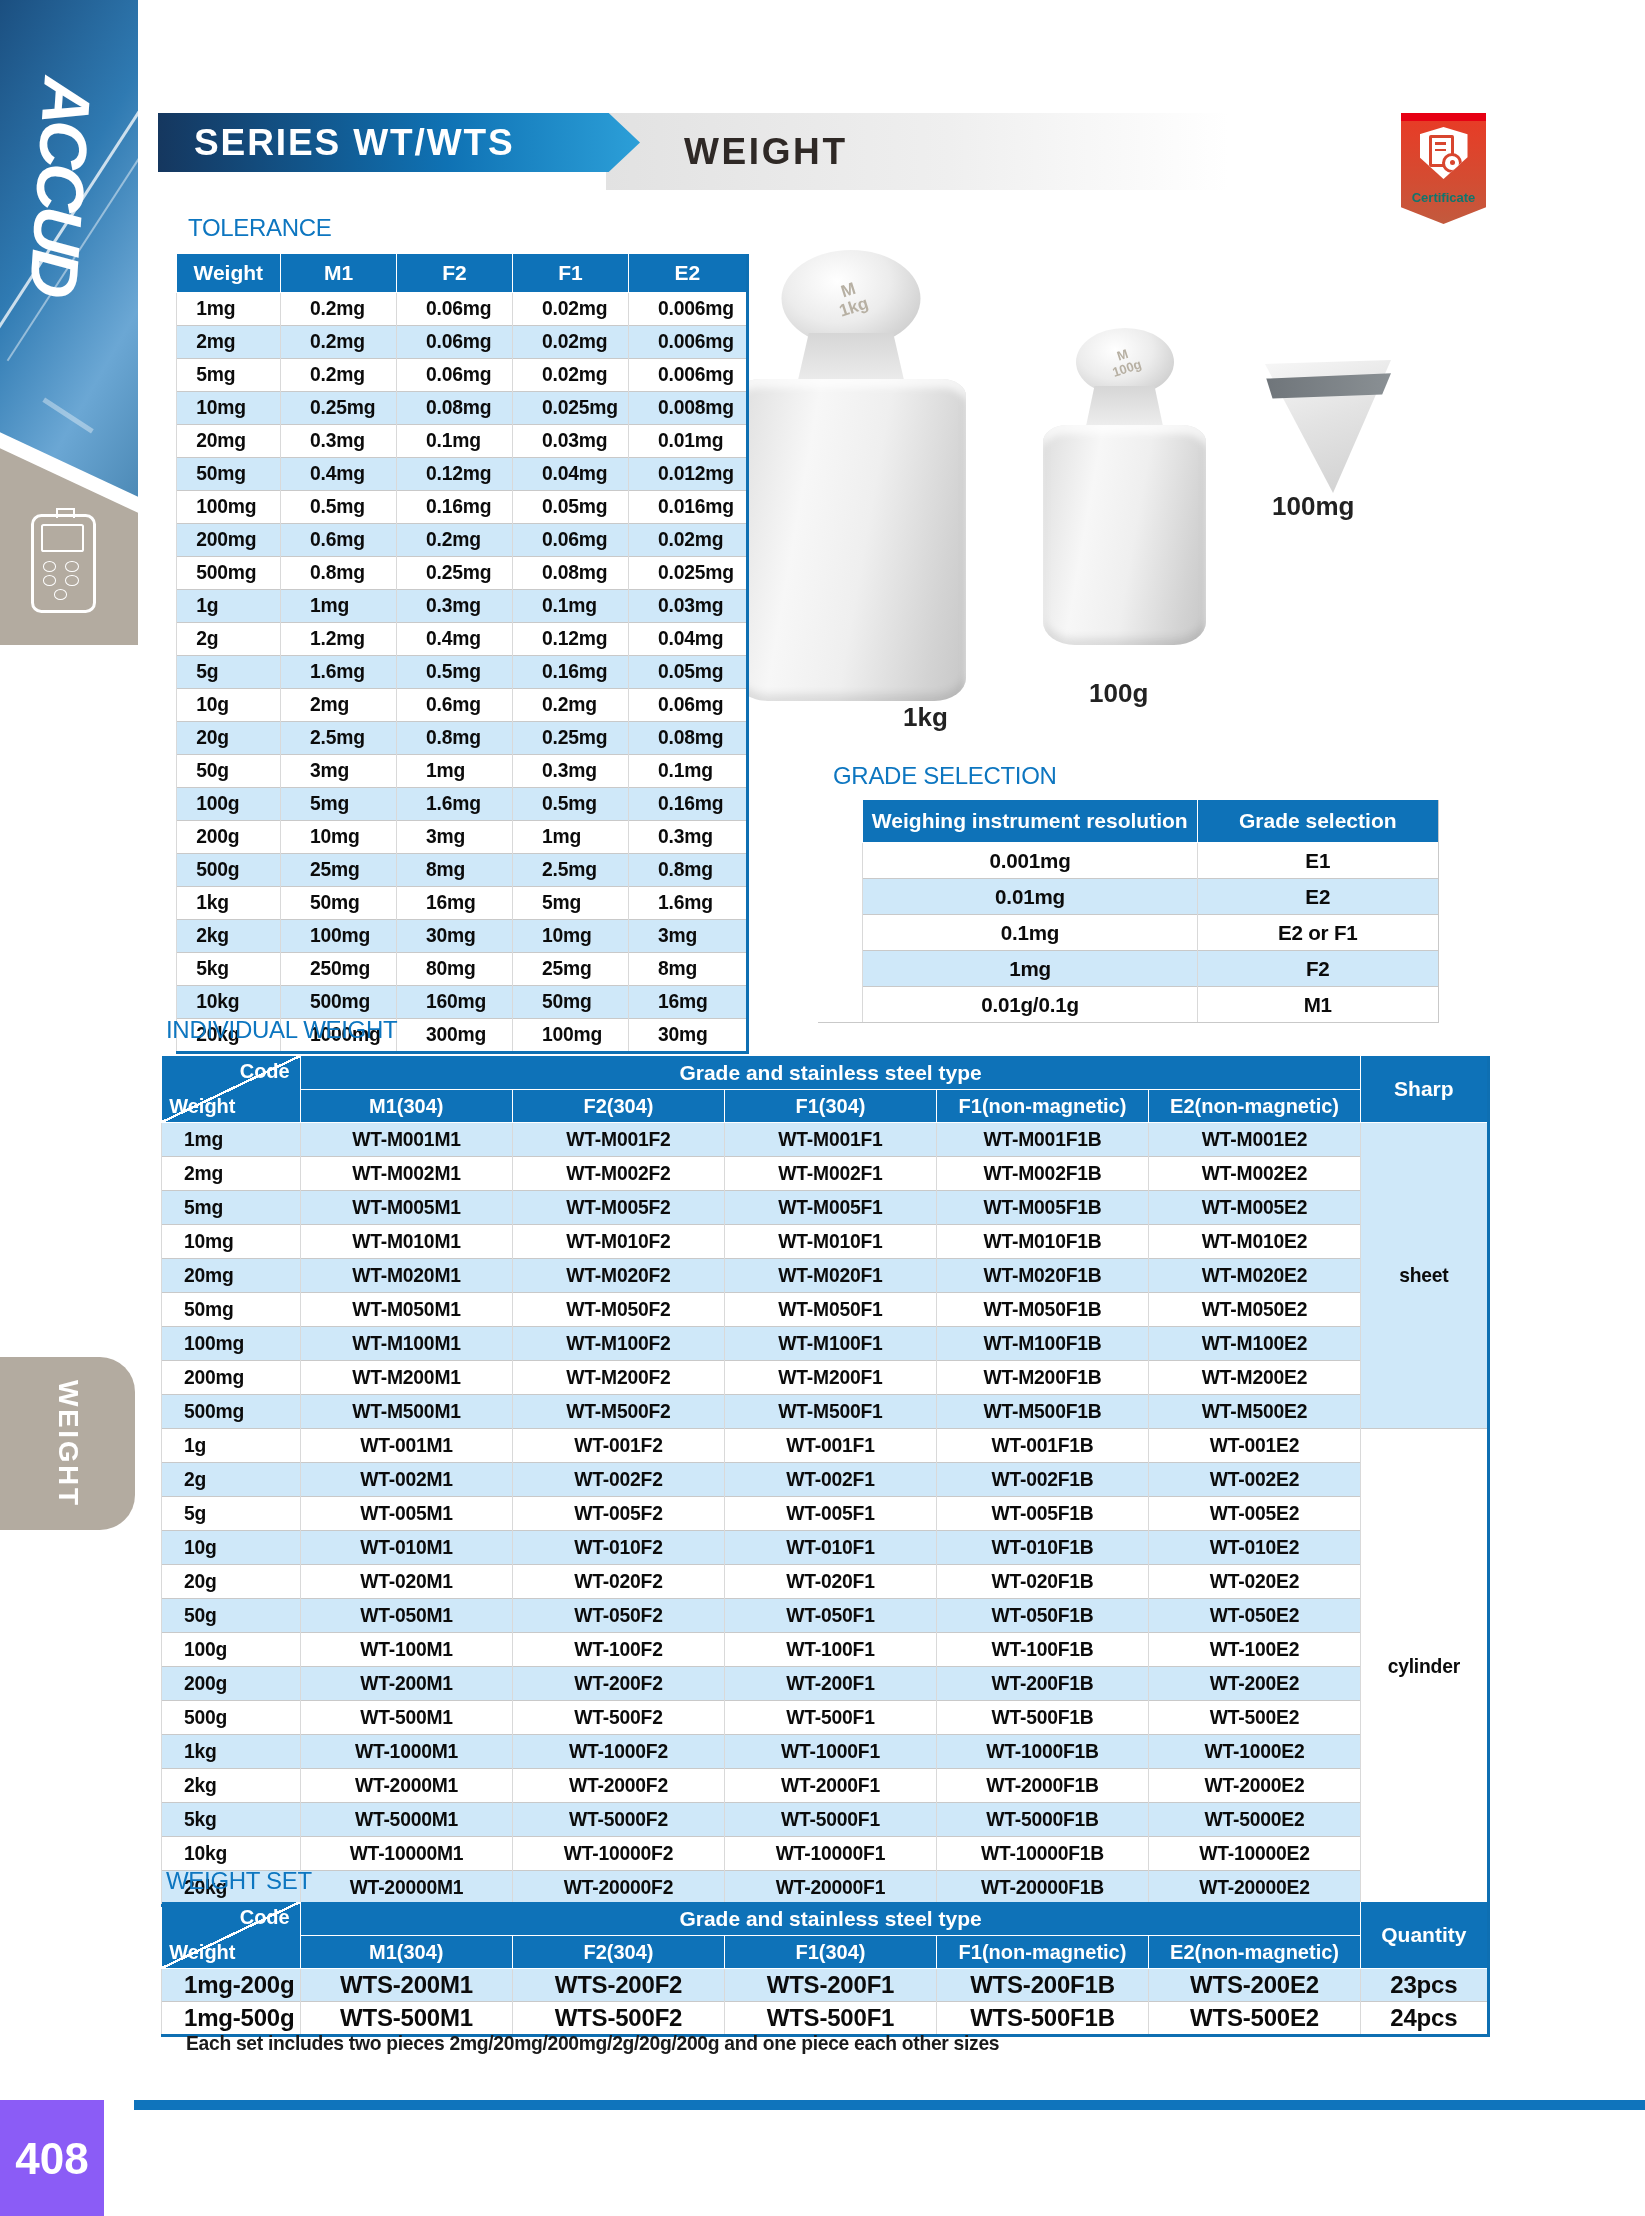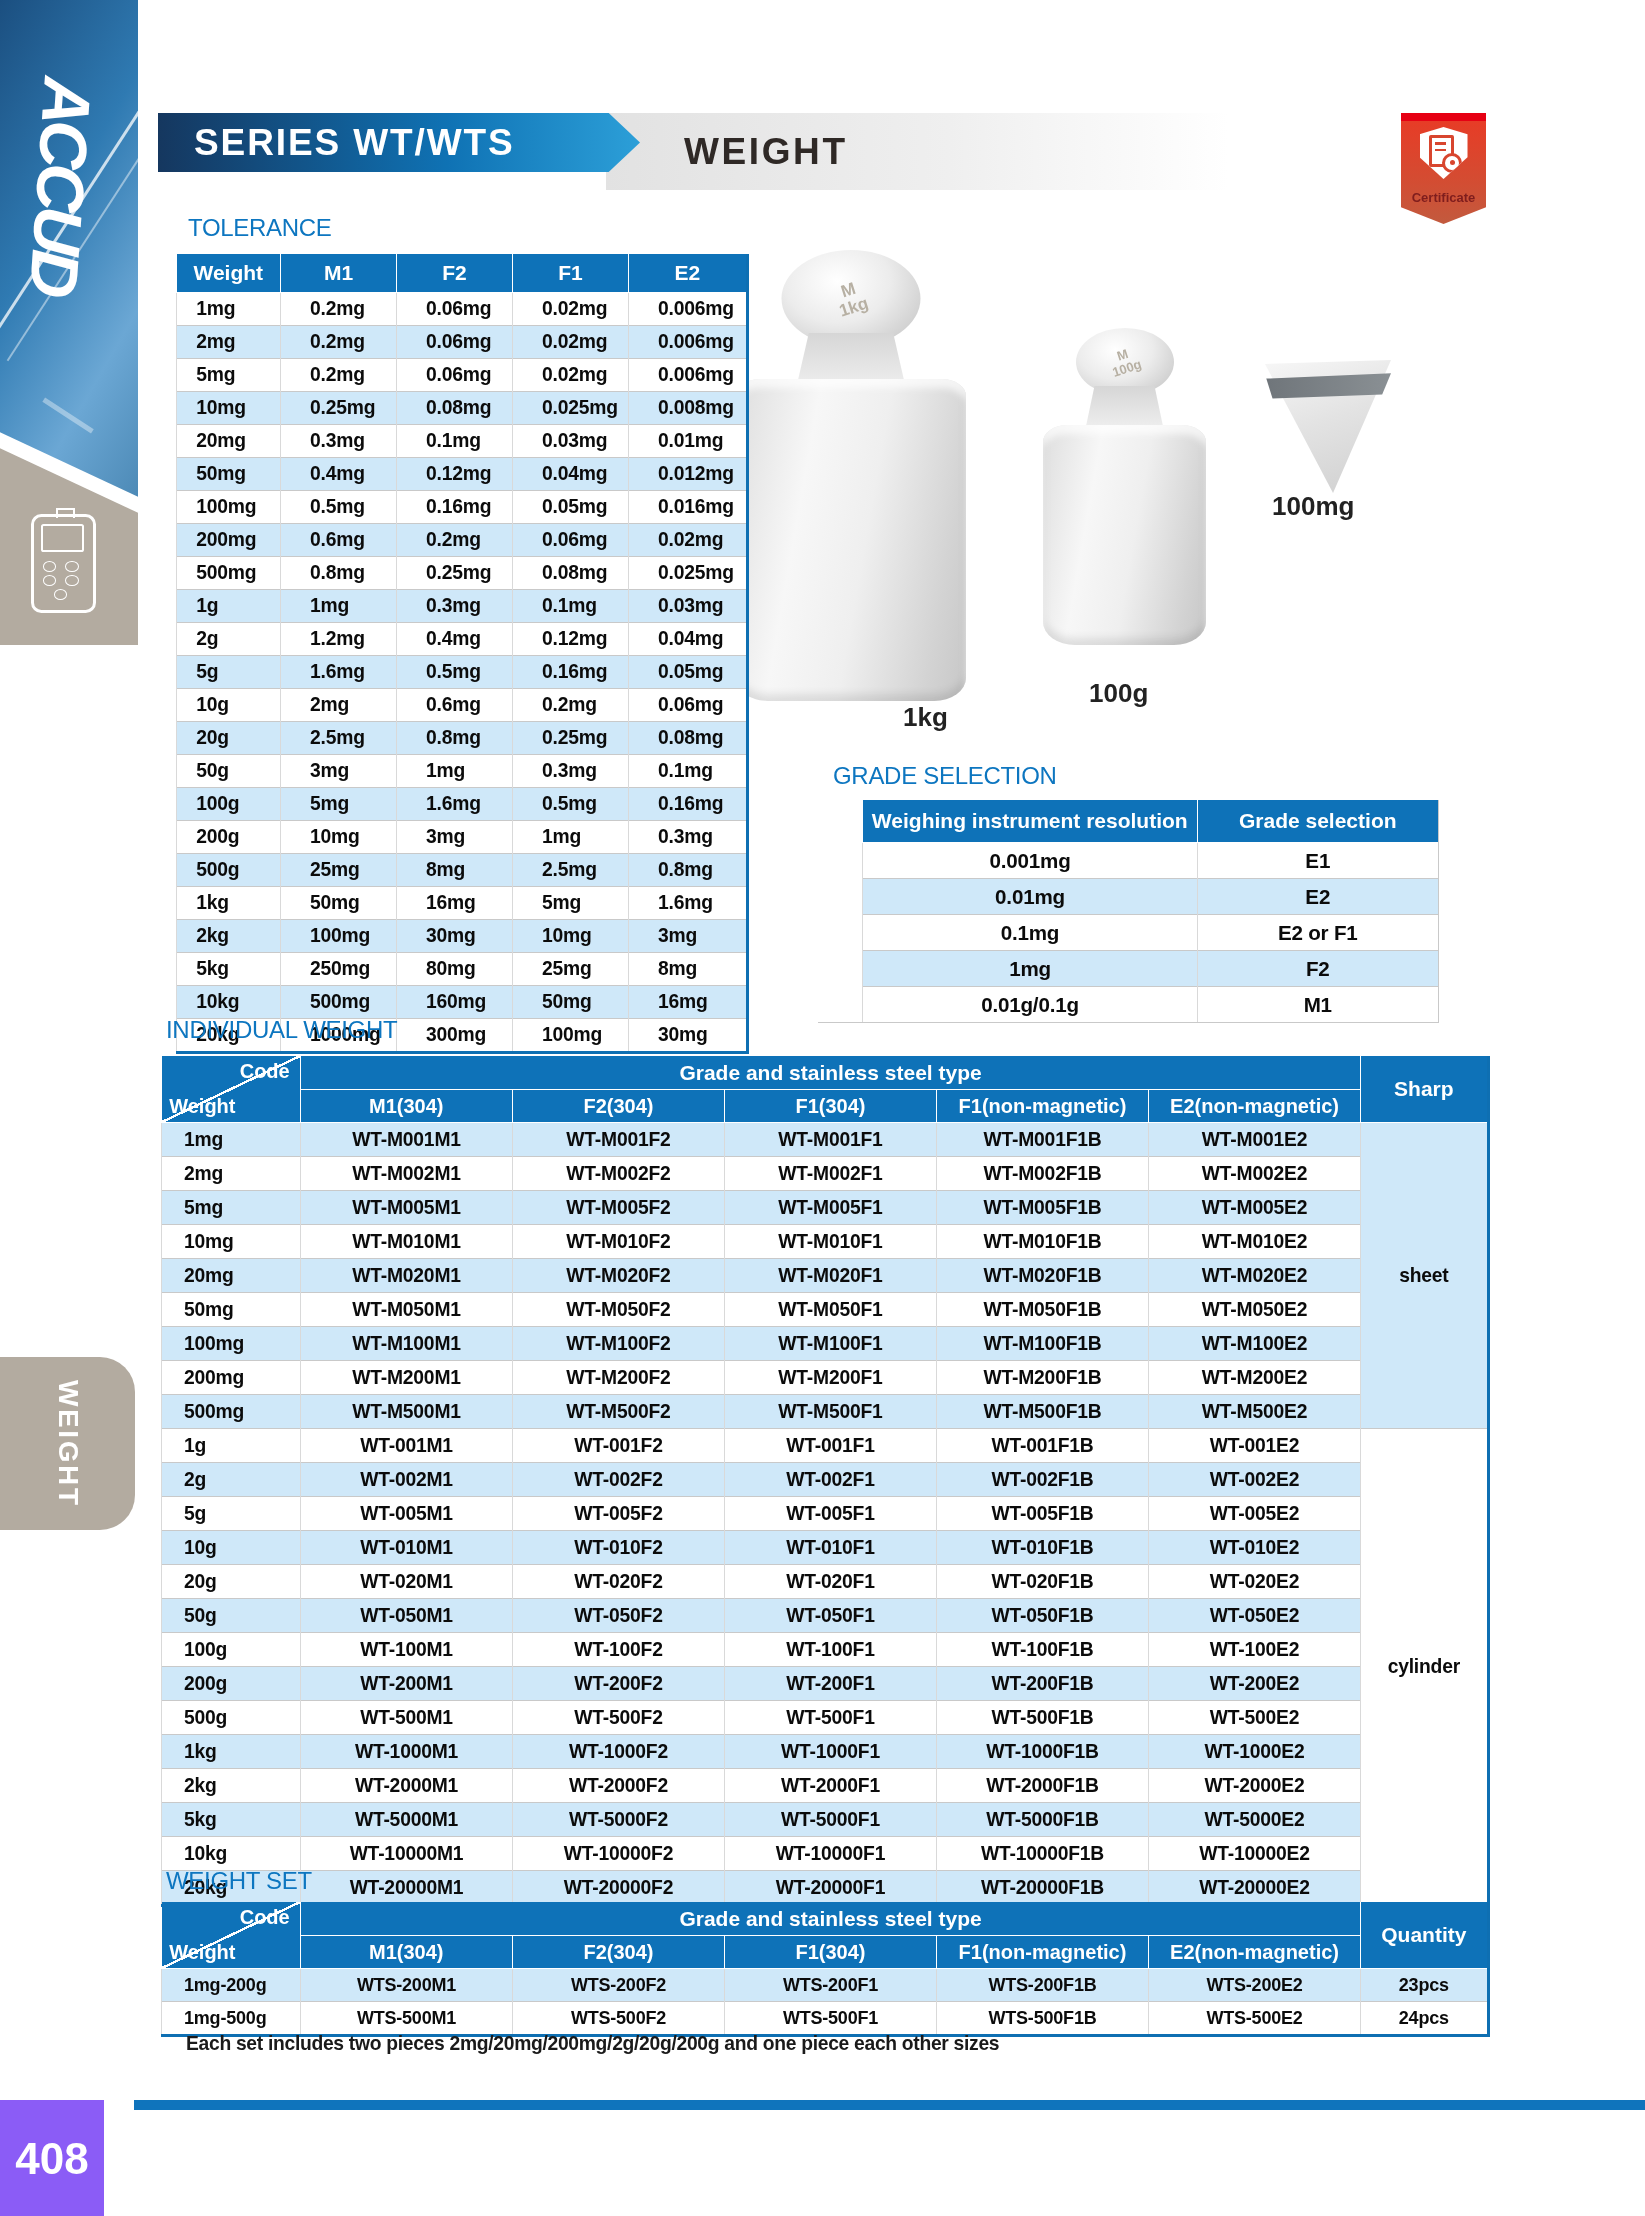--- a/index.html
+++ b/index.html
@@ -50,21 +50,21 @@
   .cert{position:absolute;left:1401px;top:113px;width:85px;height:111px;}
   .cert-bg{position:absolute;inset:0;clip-path:polygon(0 0,100% 0,100% 85%,50% 100%,0 85%);
            background:linear-gradient(180deg,#e93a25 0%,#d44c32 60%,#c25a3e 100%);}
   .cert-strip{position:absolute;left:0;top:0;width:100%;height:8.4px;background:#e60013;}
   .shield{position:absolute;left:50%;transform:translateX(-50%);top:14px;width:48px;height:52px;background:#ffffff;
           clip-path:polygon(50% 0,100% 14%,100% 58%,50% 100%,0 58%,0 14%);}
   .doc{position:absolute;left:9.7px;top:8.4px;width:19.3px;height:26px;border:3.2px solid #d8452e;border-radius:1.9px;}
   .doc i{display:block;width:11.6px;height:2.6px;background:#d8452e;margin:3.9px 0 0 2.6px;}
   .seal{position:absolute;right:5.2px;bottom:6.4px;width:14px;height:14px;border:3.2px solid #d8452e;border-radius:50%;background:#fff;}
   .seal i{display:block;width:5.2px;height:5.2px;background:#d8452e;border-radius:50%;margin:4.5px auto;}
-  .cert-label{position:absolute;left:0;bottom:19.3px;width:100%;text-align:center;color:#7f1d1d;font-weight:bold;font-size:13px;}
+  .cert-label{position:absolute;left:0;bottom:19.3px;width:100%;text-align:center;color:#0f766e;font-weight:bold;font-size:13px;}
 
   
   .sec-title{position:absolute;color:#0d76c0;font-weight:normal;font-size:24px;letter-spacing:-0.3px;}
   #t-tol{left:188px;top:214px;} #t-grade{left:833px;top:762px;}
   #t-ind{left:166px;top:1016px;} #t-ws{left:166px;top:1867px;}
 
   
   table{border-collapse:collapse;table-layout:fixed;}
   th{background:#0e72b8;color:#ffffff;font-weight:bold;text-align:center;
      border-left:1.9px solid #ffffff;border-bottom:1.9px solid #ffffff;}
@@ -78,21 +78,21 @@
 
   
   .tol{width:569px;} .tol th{height:36px;font-size:21px;} .tol td{height:30px;font-size:19.3px;text-align:left;padding-left:29px;}
   .tol td.first{padding-left:19.3px;}
   
   .grade-wrap{position:absolute;left:818px;top:800px;border-bottom:1.9px solid #c9c9c9;border-right:1.9px solid #c9c9c9;}
   .grade{width:575px;margin-left:44px;} .grade th{height:40px;font-size:21px;} .grade td{height:33px;font-size:20.6px;}
   
   .ind th.h1c{height:31px;font-size:21px;} .ind tr.h2 th{height:30px;font-size:20px;}
   .ind{width:1325px;} .ind td{height:31px;font-size:19.3px;}
-  .ws{width:1325px;} .ws td{height:30px;font-size:18px;}
+  .ws{width:1325px;} .ws td{height:30px;font-size:24px;}
   .ind td.first,.ws td.first{text-align:left;padding-left:22px;}
   th.diag{position:relative;background:linear-gradient(to bottom right,#0e72b8 49%,#ffffff 49%,#ffffff 51%,#0e72b8 51%);}
   th.diag .dt{position:absolute;top:3.9px;right:10.3px;font-size:20px;}
   th.diag .db{position:absolute;bottom:3.9px;left:7.7px;font-size:20px;}
 
   .footnote{position:absolute;left:186px;top:2033px;font-size:19.3px;font-weight:bold;color:#1a1a1a;letter-spacing:-0.3px;}
 
   
   .cyl{position:absolute;}
   .knob{position:absolute;left:50%;transform:translateX(-50%);top:0;border-radius:50%;

